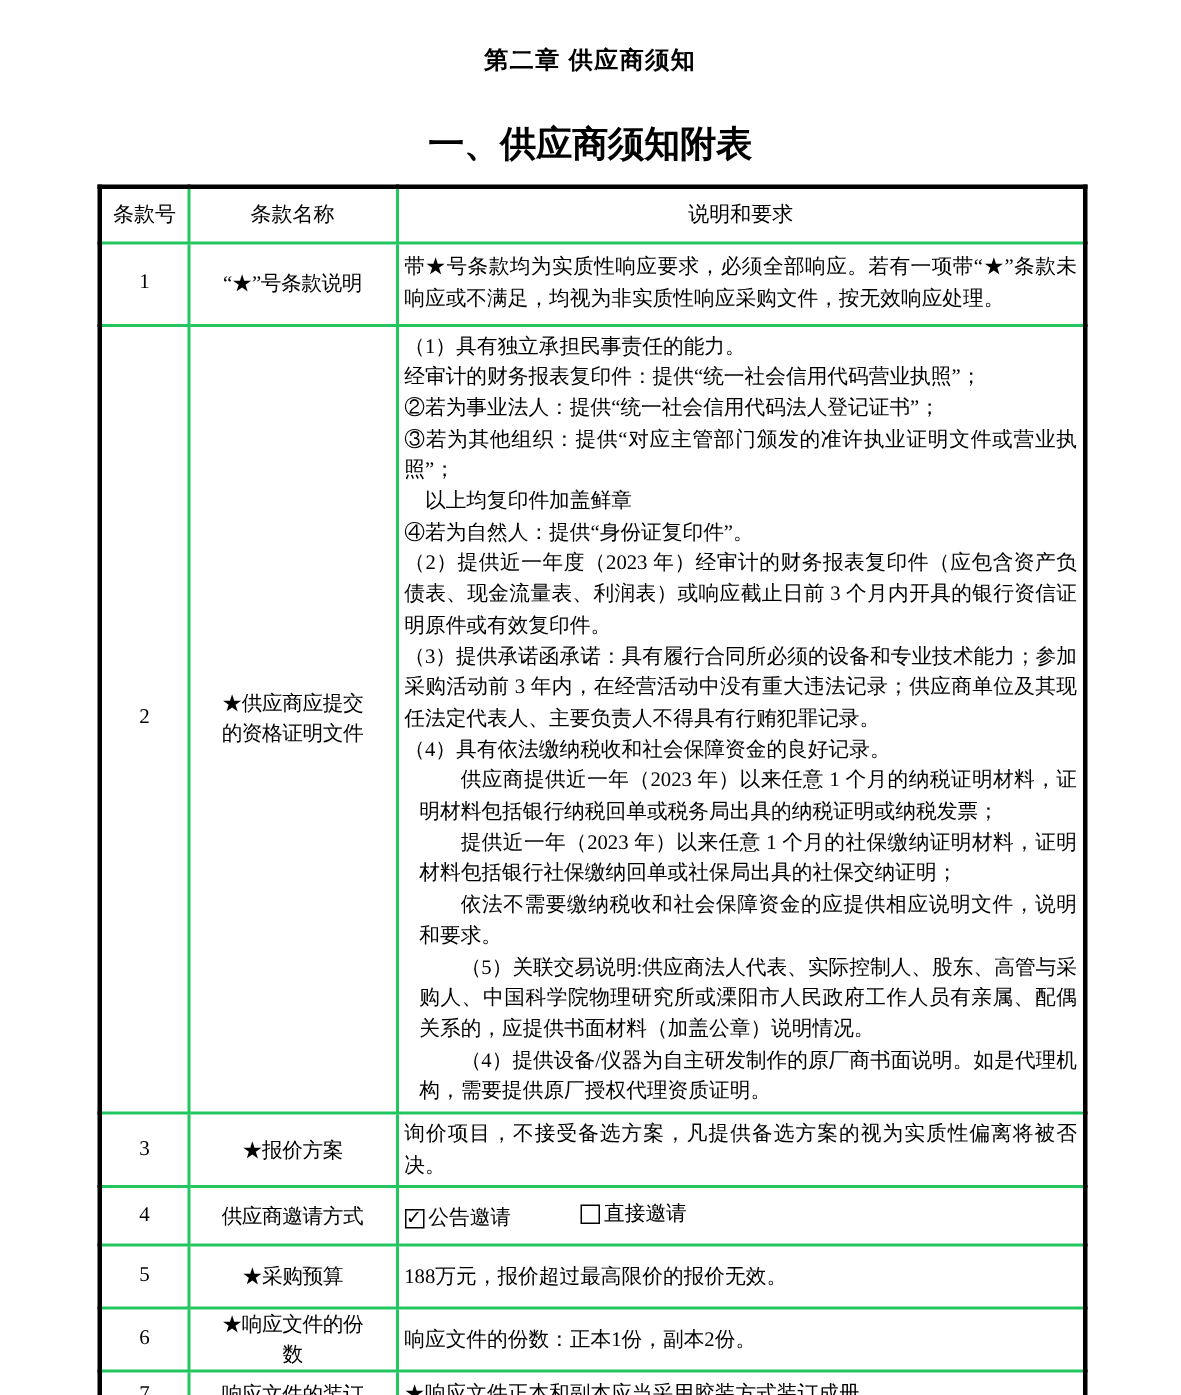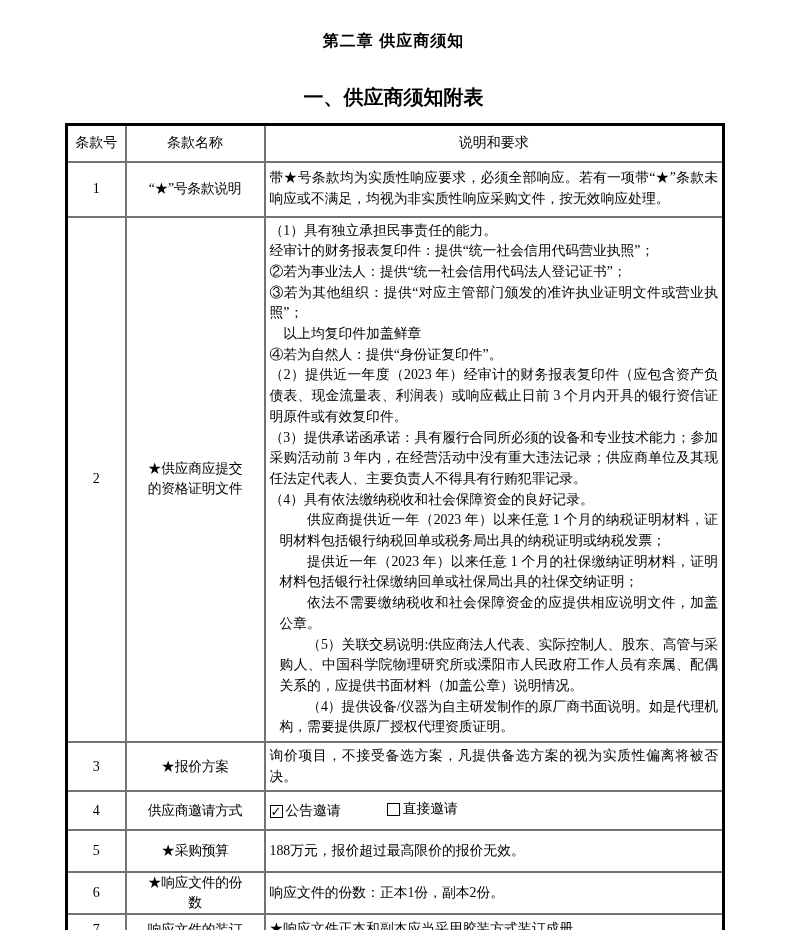--- a/index.html
+++ b/index.html
@@ -17,34 +17,34 @@
     text-align: center;
     font-size: 16px;
     font-weight: bold;
     line-height: 30px;
     font-family: "Liberation Sans", "DejaVu Sans", sans-serif;
     letter-spacing: 1px;
   }
   .section-title {
     margin: 29px 0 0 0;
     text-align: center;
-    font-size: 20px;
+    font-size: 24px;
     font-weight: bold;
     line-height: 24px;
     font-family: Liberation Serif, serif;
   }
   table.notice {
     margin: 14px 0 0 65px;
     width: 657px;
     border-collapse: collapse;
     border: 3px solid #000000;
     table-layout: fixed;
   }
   table.notice th, table.notice td {
-    border: 2px solid #737373;
+    border: 2px solid #22c55e;
     vertical-align: middle;
   }
   th.h-num, th.h-name, th.h-req {
     font-weight: normal;
     font-size: 14px;
     height: 37px;
     text-align: center;
   }
   col.c-num  { width: 59px; }
   col.c-name { width: 139px; }
@@ -131,21 +131,21 @@
           <div class="para indent0">经审计的财务报表复印件：提供“统一社会信用代码营业执照”；</div>
           <div class="para indent0">②若为事业法人：提供“统一社会信用代码法人登记证书”；</div>
           <div class="para indent0">③若为其他组织：提供“对应主管部门颁发的准许执业证明文件或营业执照”；</div>
           <div class="para indent1">以上均复印件加盖鲜章</div>
           <div class="para indent0">④若为自然人：提供“身份证复印件”。</div>
           <div class="para indent0">（2）提供近一年度（2023 年）经审计的财务报表复印件（应包含资产负债表、现金流量表、利润表）或响应截止日前 3 个月内开具的银行资信证明原件或有效复印件。</div>
           <div class="para indent0">（3）提供承诺函承诺：具有履行合同所必须的设备和专业技术能力；参加采购活动前 3 年内，在经营活动中没有重大违法记录；供应商单位及其现任法定代表人、主要负责人不得具有行贿犯罪记录。</div>
           <div class="para indent0">（4）具有依法缴纳税收和社会保障资金的良好记录。</div>
           <div class="para indent2">供应商提供近一年（2023 年）以来任意 1 个月的纳税证明材料，证明材料包括银行纳税回单或税务局出具的纳税证明或纳税发票；</div>
           <div class="para indent2">提供近一年（2023 年）以来任意 1 个月的社保缴纳证明材料，证明材料包括银行社保缴纳回单或社保局出具的社保交纳证明；</div>
-          <div class="para indent2">依法不需要缴纳税收和社会保障资金的应提供相应说明文件，加盖公章。</div>
+          <div class="para indent2">依法不需要缴纳税收和社会保障资金的应提供相应说明文件，说明和要求。</div>
           <div class="para indent2">（5）关联交易说明:供应商法人代表、实际控制人、股东、高管与采购人、中国科学院物理研究所或溧阳市人民政府工作人员有亲属、配偶关系的，应提供书面材料（加盖公章）说明情况。</div>
           <div class="para indent2">（4）提供设备/仪器为自主研发制作的原厂商书面说明。如是代理机构，需要提供原厂授权代理资质证明。</div>
         </td>
       </tr>
       <tr>
         <td class="col-num">3</td>
         <td class="col-name">★报价方案</td>
         <td class="col-content">
           <div class="para indent0">询价项目，不接受备选方案，凡提供备选方案的视为实质性偏离将被否决。</div>
         </td>

